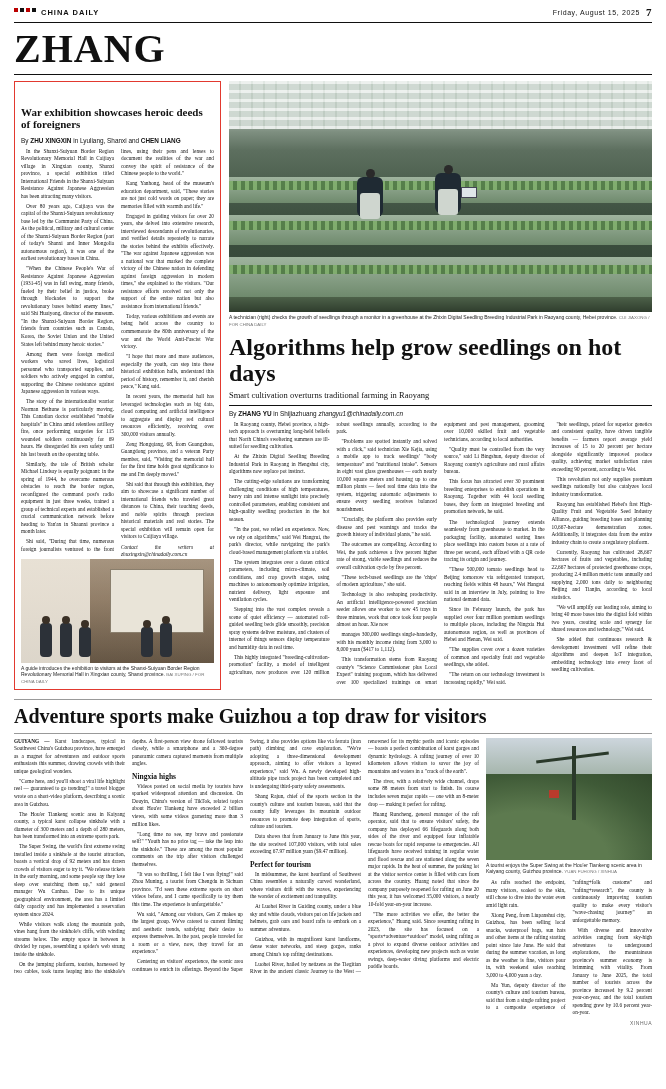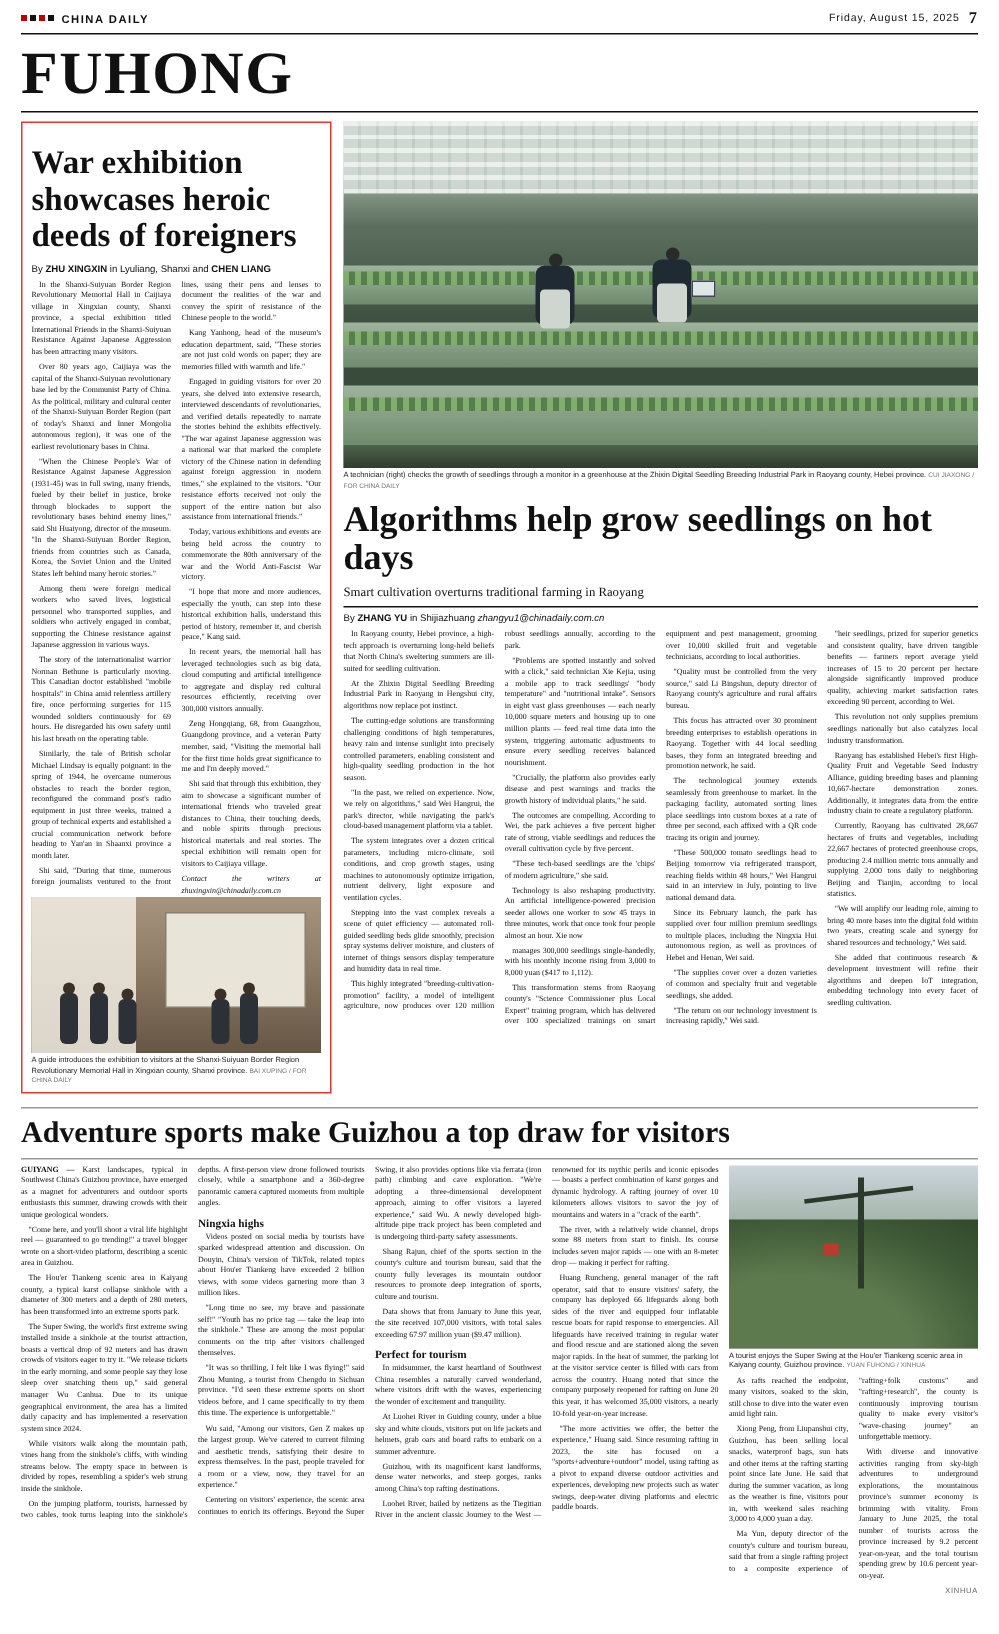--- a/index.html
+++ b/index.html
@@ -8,42 +8,42 @@
     background:#ffffff;
     font-family:"Liberation Serif", serif;
     color:#111;
     overflow:hidden;
   }
   .page{position:relative;width:666px;height:1089px;padding:0 14px;box-sizing:border-box;}
 
   
   .topbar{display:flex;align-items:center;justify-content:space-between;
           padding:6px 0 4px 0;font-size:7.5px;letter-spacing:.6px;}
-  .topbar-left{display:flex;align-items:center;gap:5px;}
+  .topbar-left{display:flex;align-items:flex-start;gap:5px;}
   .sqs{display:flex;gap:2px;align-items:center;}
   .sq{width:4px;height:4px;background:#b00;display:inline-block;}
   .sq.o{background:#111;}
   .brandmini{font-family:"Liberation Sans",sans-serif;font-weight:bold;font-size:7.5px;letter-spacing:1px;}
   .topbar-right{display:flex;align-items:center;gap:6px;font-family:"Liberation Sans",sans-serif;font-size:7px;}
   .pagenum{font-family:"Liberation Serif",serif;font-weight:bold;font-size:11px;}
   .rule{border-top:1px solid #111;margin:0;}
   .rule-thin{border-top:.6px solid #999;margin:2px 0 0 0;}
 
   
   .masthead{font-family:"Liberation Serif",serif;font-weight:bold;font-size:40px;
             letter-spacing:1px;line-height:1;padding:6px 0 5px 0;}
   .mast-rule{border-top:1.6px solid #111;}
 
   
   .top-area{display:flex;gap:8px;padding-top:6px;}
   .col-left{width:207px;flex:0 0 207px;border:1.2px solid #e2392f;padding:6px 6px 4px 6px;box-sizing:border-box;}
   .col-right{flex:1;}
 
-  h1.headline{font-family:"Liberation Serif",serif;font-weight:bold;font-size:22px;
-              line-height:1.12;margin:8px 0 6px 0;}
+  h1.headline{font-family:"Liberation Serif",serif;font-weight:bold;font-size:11px;
+              line-height:1.12;margin:18px 0 6px 0;}
   .byline{font-size:6.4px;font-family:"Liberation Sans",sans-serif;margin-bottom:4px;}
   .byline b{font-weight:bold;}
   .two{column-count:2;column-gap:7px;}
   .four{column-count:4;column-gap:7px;}
   p{margin:0 0 2.5px 0;font-size:5.3px;line-height:1.42;text-align:justify;
     text-indent:5px;hyphens:auto;}
   p.noind{text-indent:0;}
   .contact{font-style:italic;font-size:5.3px;margin-top:3px;}
 
   
@@ -116,21 +116,21 @@
       </span>
       <span class="brandmini">CHINA DAILY</span>
     </div>
     <div class="topbar-right">
       <span>Friday, August 15, 2025</span>
       <span class="pagenum">7</span>
     </div>
   </div>
   <div class="rule"></div>
 
-  <div class="masthead">FUHONG</div>
+  <div class="masthead">ZHANG</div>
   <div class="mast-rule"></div>
 
   <div class="top-area">
 
     <div class="col-left">
       <h1 class="headline">War exhibition showcases heroic deeds of foreigners</h1>
       <div class="byline">
         <span>By</span>
         <b>ZHU XINGXIN</b>
         <span>in Lyuliang, Shanxi and</span>

